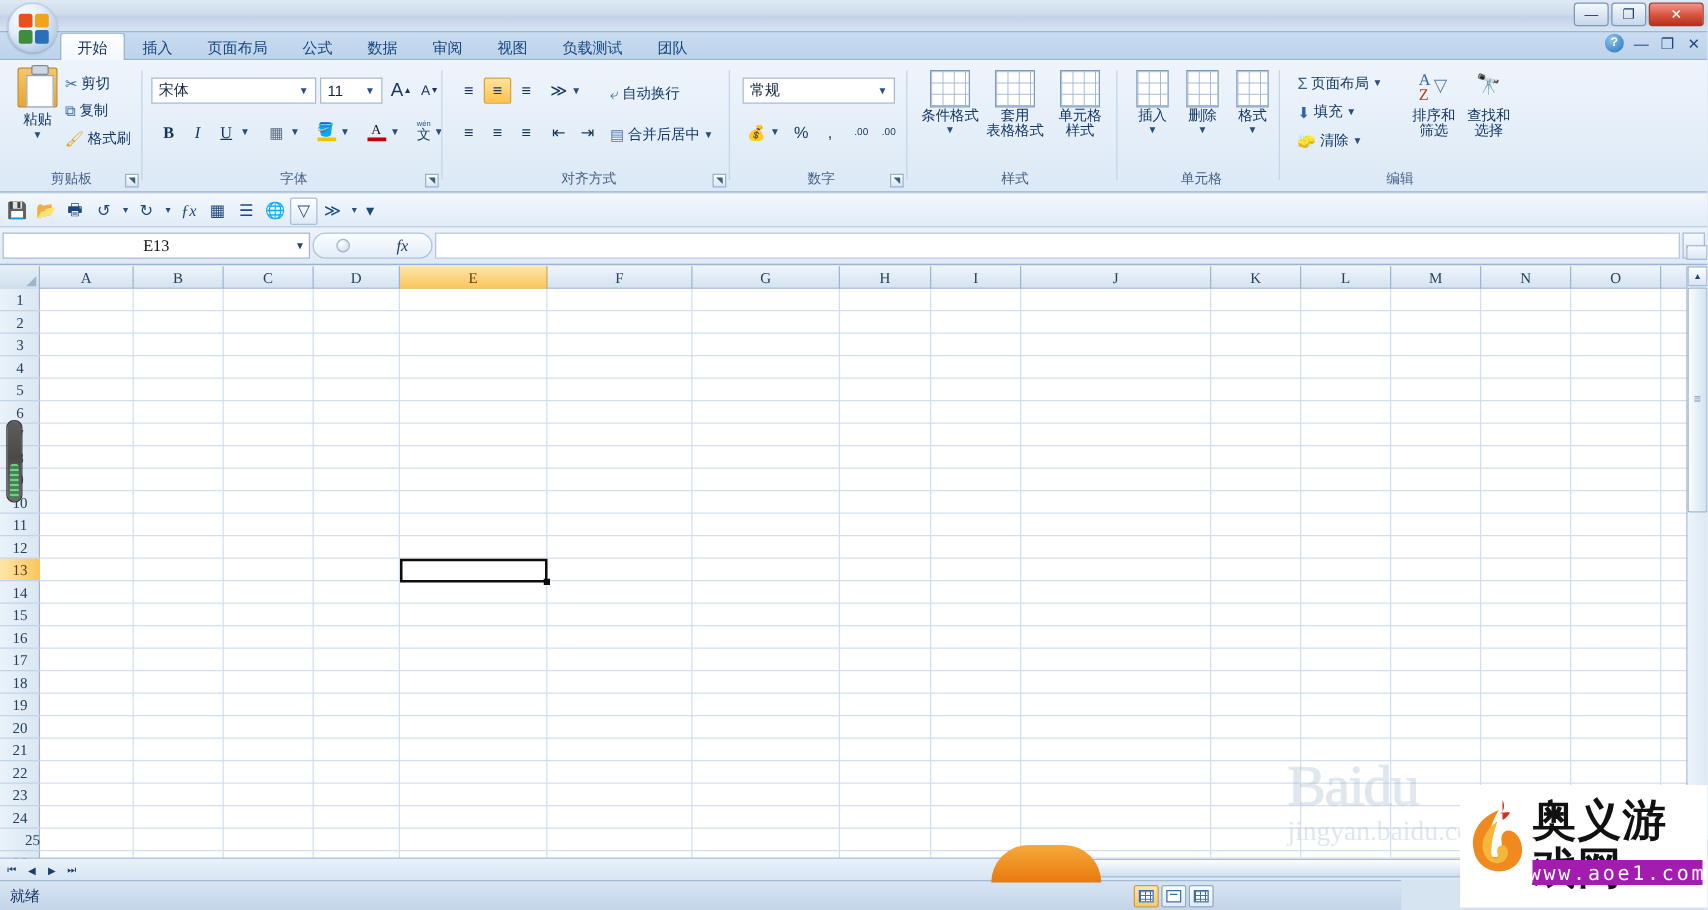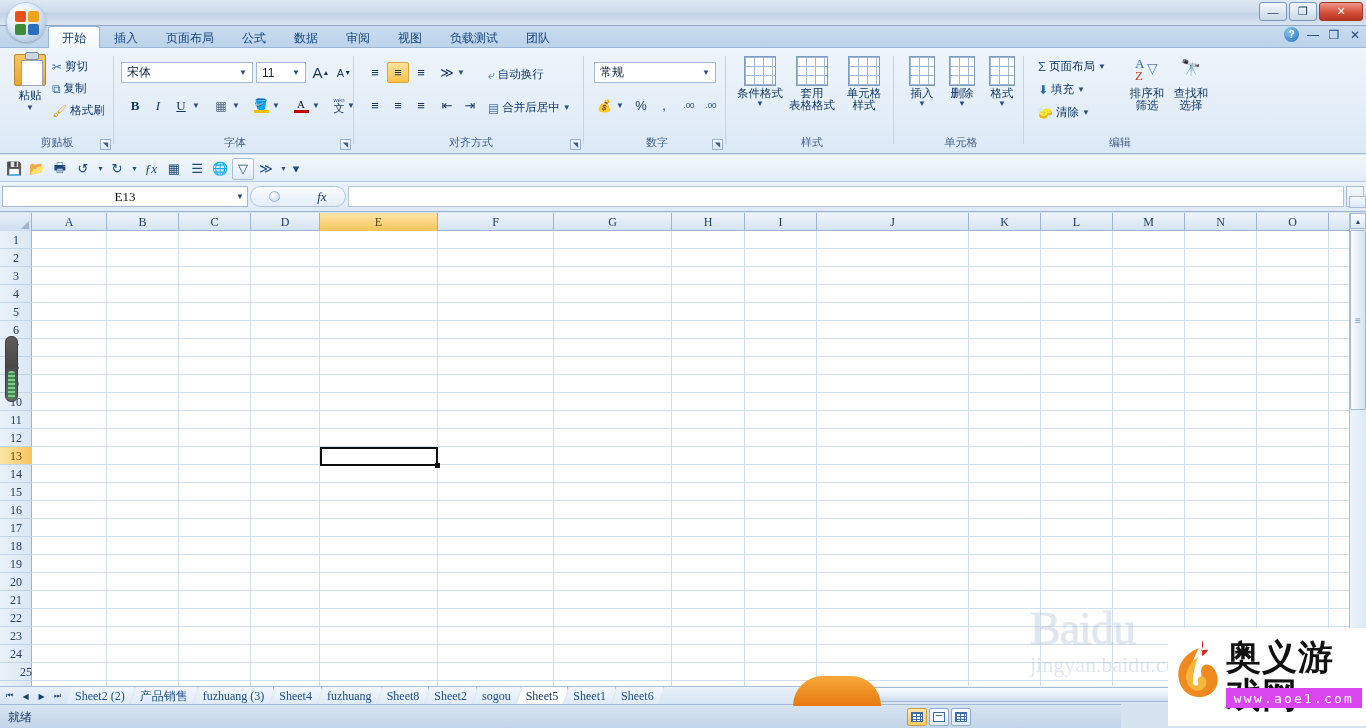--- a/index.html
+++ b/index.html
@@ -345,21 +345,21 @@
   .flame {
     position: absolute; left: 4px; top: 10px; width: 54px; height: 62px;
   }
   .aoe-title {
     position: absolute; left: 58px; top: 10px; font-size: 35px; line-height: 38px;
     color: #111; font-weight: bold; letter-spacing: 1px;
     font-family: "DejaVu Sans", "Liberation Sans", sans-serif;
   }
   .aoe-url {
     position: absolute; left: 58px; top: 60px; width: 136px; height: 20px;
-    background: #d946ef; color: #fff; font-size: 13px; letter-spacing: 2.2px;
+    background: #a21caf; color: #fff; font-size: 16px; letter-spacing: 2.2px;
     display: flex; align-items: center; justify-content: center;
     font-family: "DejaVu Sans Mono", monospace;
   }
   .orange-dome {
     position: absolute; left: 793px; top: 676px; width: 88px; height: 30px;
     border-radius: 44px 44px 0 0;
     background: linear-gradient(to bottom,#f7a93a,#e8790f);
   }
   .thermo {
     position: absolute; left: 5px; top: 336px; width: 13px; height: 66px;
@@ -768,33 +768,20 @@
   </div>
   <div class="vs-splitter"></div>
 
   <div class="hscroll-area">
     <div class="tabnav">
       <div>⏮</div>
       <div>◀</div>
       <div>▶</div>
       <div>⏭</div>
     </div>
-    <div class="sheettabs">
-      <div class="stab">Sheet2 (2)</div>
-      <div class="stab">产品销售</div>
-      <div class="stab">fuzhuang (3)</div>
-      <div class="stab">Sheet4</div>
-      <div class="stab">fuzhuang</div>
-      <div class="stab">Sheet8</div>
-      <div class="stab">Sheet2</div>
-      <div class="stab">sogou</div>
-      <div class="stab active">Sheet5</div>
-      <div class="stab">Sheet1</div>
-      <div class="stab">Sheet6</div>
-    </div>
     <div class="tabsplit" style="left:812px;bottom:0;"></div>
   </div>
 
   <div class="hscrollbar">
     <div class="hs-btn" style="left:1px;">◀</div>
     <div class="hs-thumb" style="left:18px;width:488px;"></div>
   </div>
 
   <div class="statusbar">
     <div class="status-text">就绪</div>

